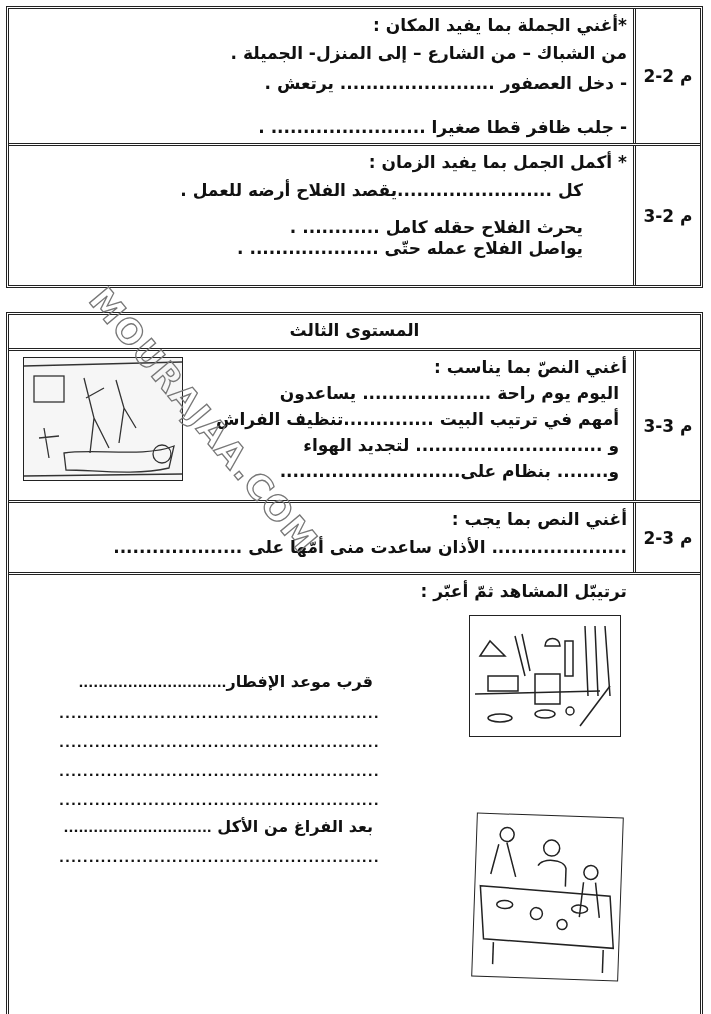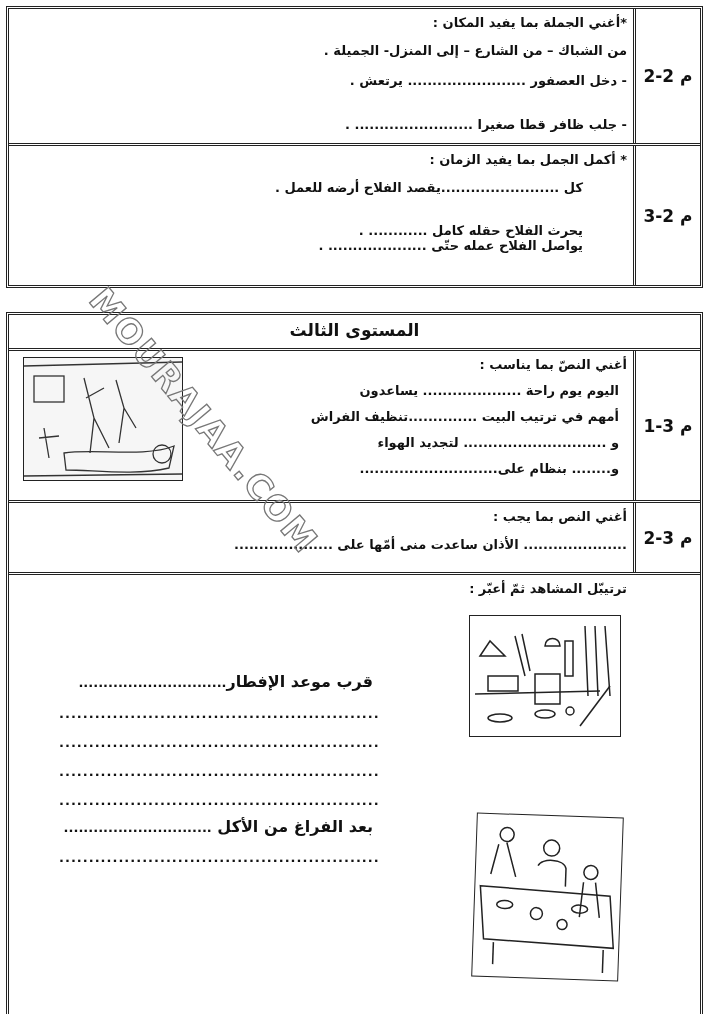--- a/index.html
+++ b/index.html
@@ -5,21 +5,21 @@
   html, body { margin:0; padding:0; background:#ffffff; }
   body { width:711px; height:1014px; position:relative; overflow:hidden;
          font-family:"DejaVu Sans", sans-serif; color:#111; }
   .tbl { position:absolute; left:6px; width:697px; border:3px double #222; box-sizing:border-box; }
   .row { position:absolute; left:0; right:0; border-bottom:3px double #222; box-sizing:border-box; }
   .row:last-child { border-bottom:none; }
   .code { position:absolute; right:0; top:0; bottom:0; width:64px; border-left:3px double #222;
           display:flex; align-items:center; justify-content:center; font-weight:bold; font-size:17px;
           direction:rtl; }
   .content { position:absolute; left:0; right:67px; top:0; bottom:0; direction:rtl; }
-  .line { position:absolute; right:6px; font-weight:bold; font-size:13px; white-space:nowrap; direction:rtl; }
+  .line { position:absolute; right:6px; font-weight:bold; font-size:17px; white-space:nowrap; direction:rtl; }
   .dots { position:absolute; left:50px; font-size:13px; letter-spacing:1px; white-space:nowrap; font-weight:bold; }
   .header-row { text-align:center; font-weight:bold; font-size:17px; }
   .pic { position:absolute; border:1.5px solid #222; background:#f6f6f6; overflow:hidden; }
   .watermark { position:absolute; left:112px; top:280px; font-size:34px; font-weight:bold; color:transparent;
                -webkit-text-stroke:1.3px #777; transform:rotate(50deg); transform-origin:left top;
                letter-spacing:2px; font-family:"DejaVu Sans", sans-serif; pointer-events:none; }
 </style>
 </head>
 <body>
 
@@ -31,33 +31,33 @@
       <div class="line" style="top:34px;">من الشباك – من الشارع – إلى المنزل- الجميلة .</div>
       <div class="line" style="top:64px;">- دخل العصفور ........................ يرتعش .</div>
       <div class="line" style="top:108px;">- جلب ظافر قطا صغيرا ........................ .</div>
     </div>
   </div>
   <div class="row" style="top:137px;height:139px;">
     <div class="code">م 2-3</div>
     <div class="content">
       <div class="line" style="top:6px;">* أكمل الجمل بما يفيد الزمان :</div>
       <div class="line" style="top:34px;right:50px;">كل ........................يقصد الفلاح أرضه للعمل .</div>
-      <div class="line" style="top:77px;right:50px;">يحرث الفلاح حقله كامل ............ .</div>
+      <div class="line" style="top:71px;right:50px;">يحرث الفلاح حقله كامل ............ .</div>
       <div class="line" style="top:92px;right:50px;">يواصل الفلاح عمله حتّى .................... .</div>
     </div>
   </div>
 </div>
 
 <div class="tbl" style="top:312px;height:788px;">
   <div class="row header-row" style="top:0;height:36px;line-height:30px;">
     <span>المستوى الثالث</span>
   </div>
 
   <div class="row" style="top:36px;height:152px;">
-    <div class="code">م 3-1</div>
+    <div class="code">م 3-3</div>
     <div class="content">
       <div class="line" style="top:6px;">أغني النصّ بما يناسب :</div>
       <div class="line" style="top:32px;right:14px;">اليوم يوم راحة .................... يساعدون</div>
       <div class="line" style="top:58px;right:14px;">أمهم في ترتيب البيت ..............تنظيف الفراش</div>
       <div class="line" style="top:84px;right:14px;text-align:right;">و ............................. لتجديد الهواء</div>
       <div class="line" style="top:110px;right:14px;">و........ بنظام على............................</div>
       <div class="pic" style="left:14px;top:6px;width:158px;height:122px;">
         <svg width="158" height="122" viewBox="0 0 158 122">
           <g stroke="#333" fill="none" stroke-width="1.3">
             <line x1="0" y1="8" x2="158" y2="4"></line>

